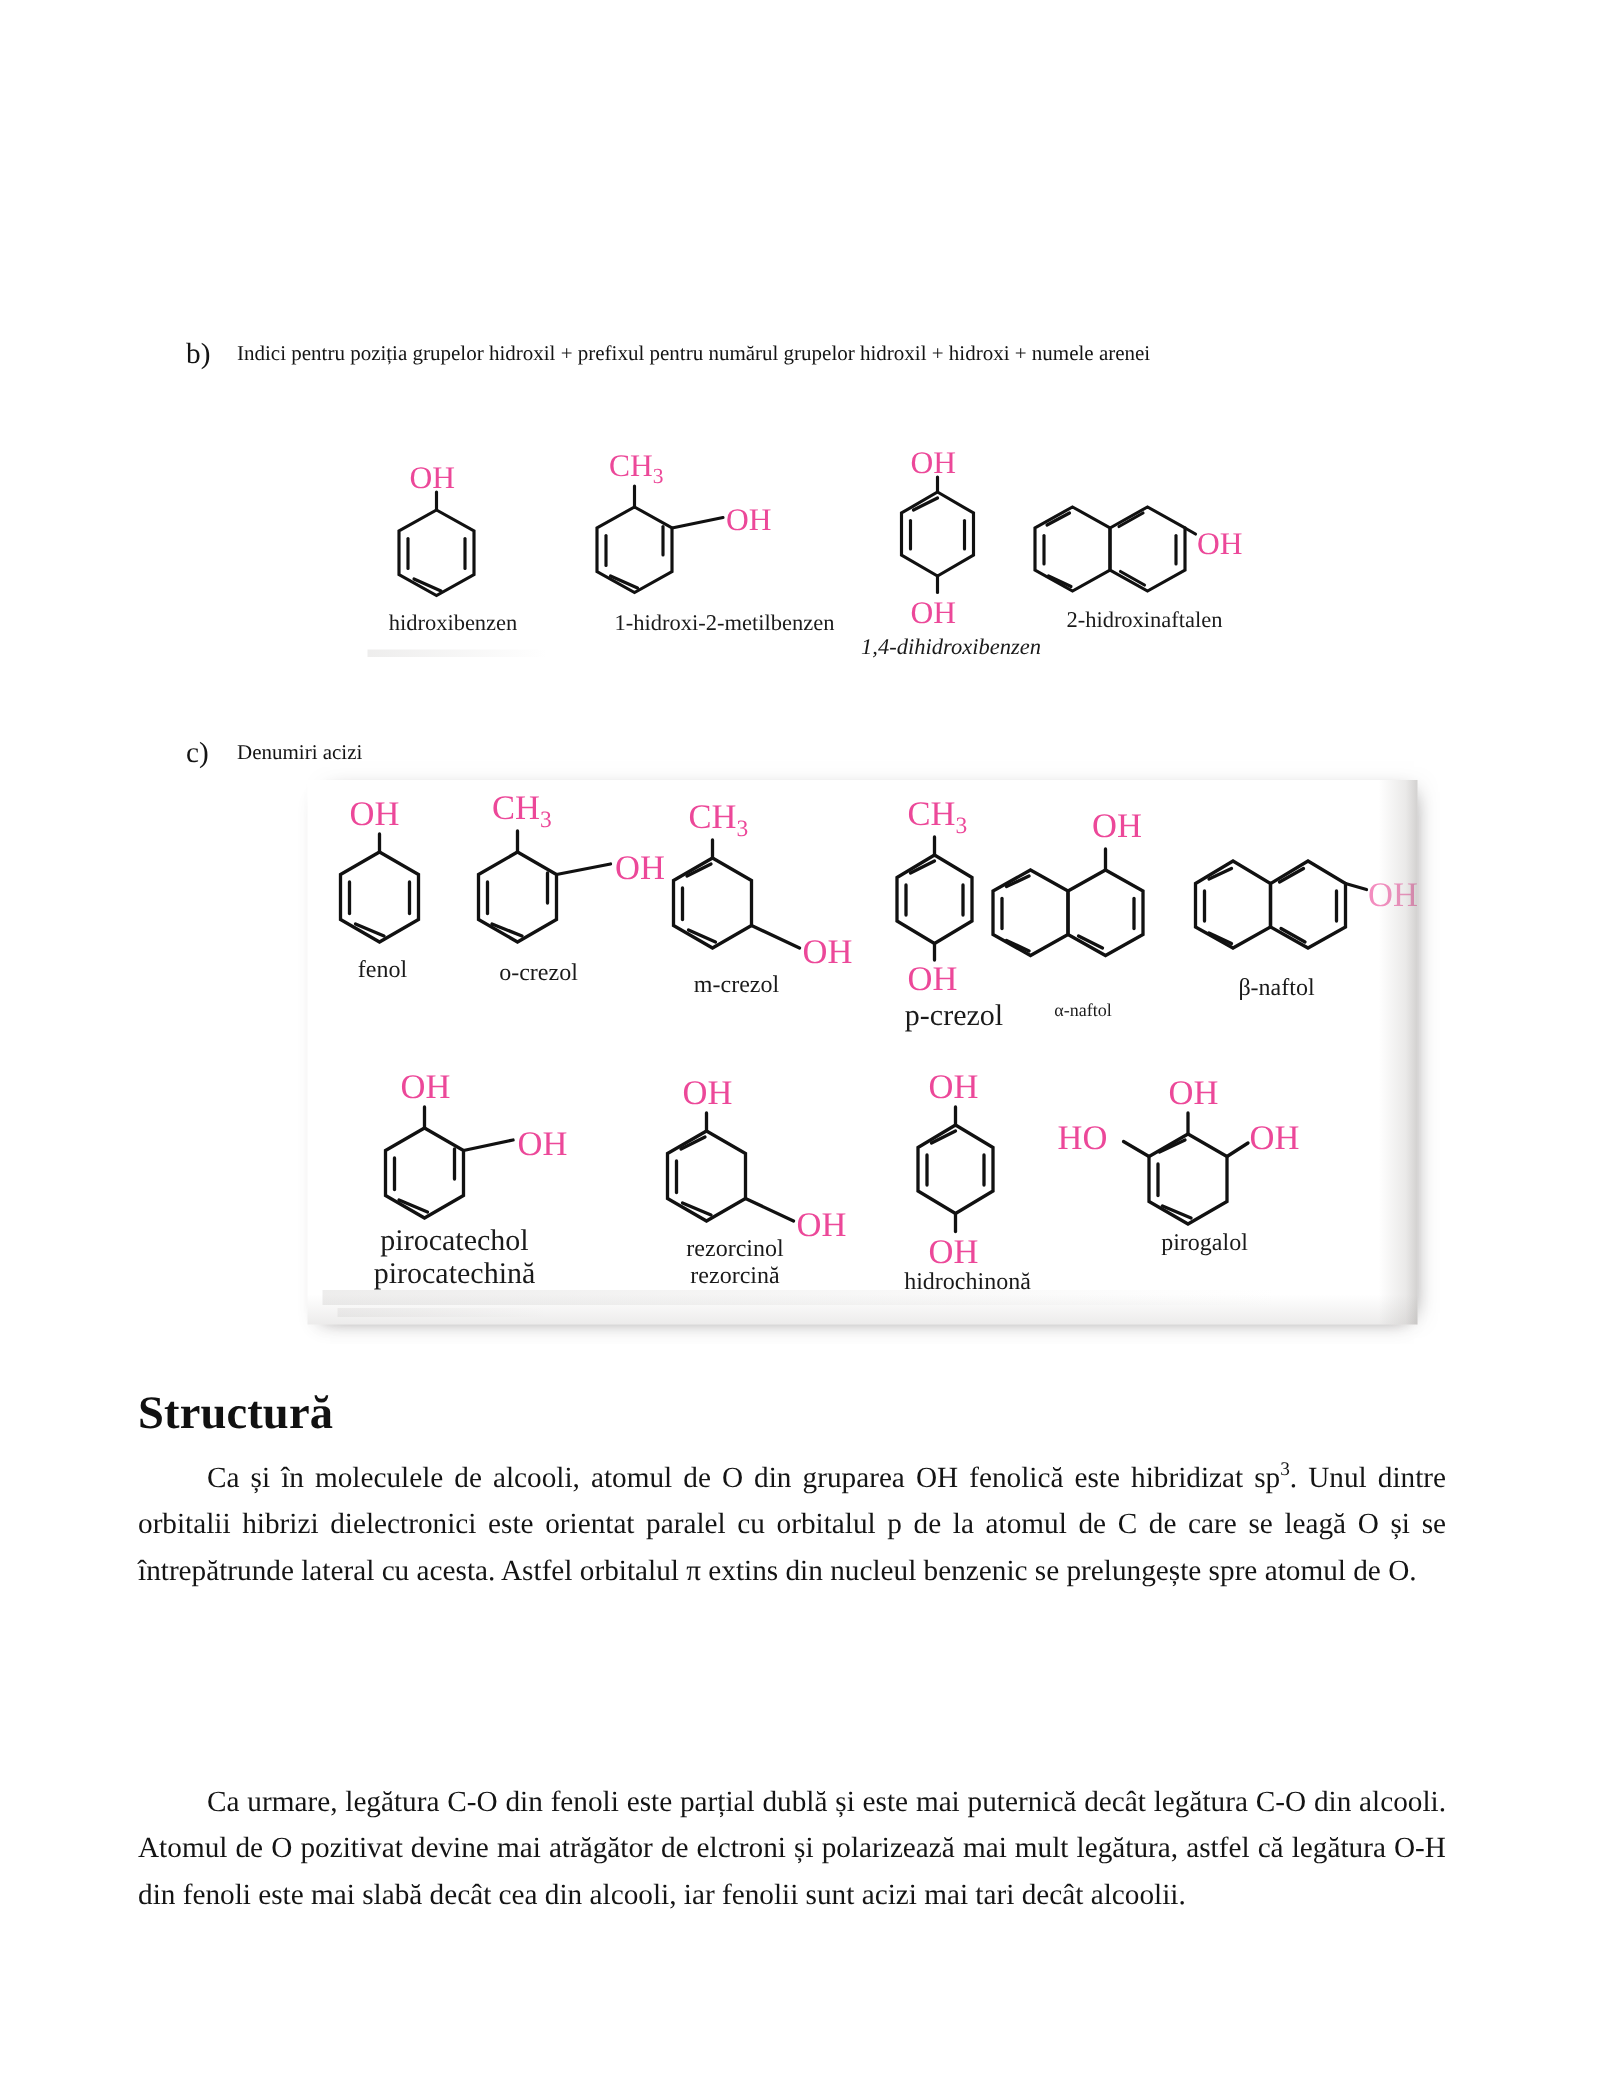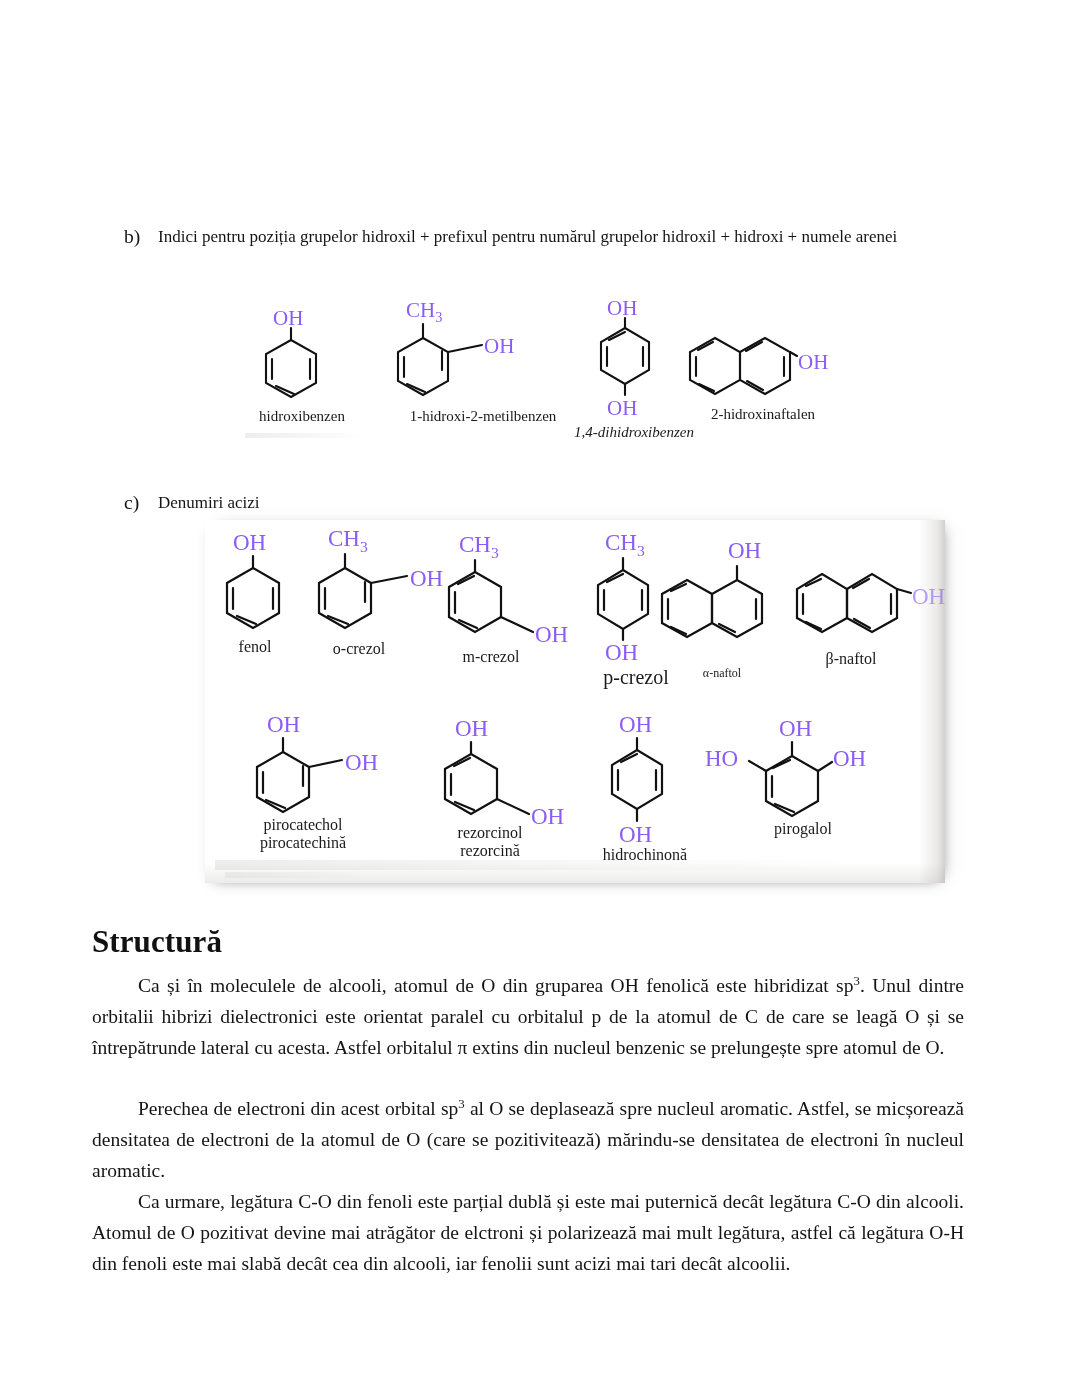--- a/index.html
+++ b/index.html
@@ -9,21 +9,21 @@
     font-family:"Liberation Serif","DejaVu Serif",serif;
     color:#141414;
   }
   .page{position:absolute;inset:0;background:#fff;}
 
   
   .listitem{position:absolute;display:flex;align-items:flex-start;}
   .listitem .marker{
     width:34px;flex:0 0 34px;font-size:19.5px;line-height:30px;
   }
-  .listitem .itemtext{font-size:17px;line-height:30px;}
+  .listitem .itemtext{font-size:14px;line-height:30px;}
 
   
   .scan{position:absolute;background:#fff;}
   .scan.shadowed{
     box-shadow: 6px 0 14px -8px rgba(90,85,85,.55), 0 6px 12px -8px rgba(90,85,85,.45);
   }
   .scan .fade-r{
     position:absolute;top:0;right:0;width:26px;height:100%;
     background:linear-gradient(to right, rgba(255,255,255,0) 0%, rgba(160,155,152,.22) 70%, rgba(120,115,112,.33) 100%);
     pointer-events:none;
@@ -35,21 +35,21 @@
   }
   .smudge{position:absolute;pointer-events:none;opacity:.30;
     background:linear-gradient(to right,rgba(150,146,143,.55),rgba(255,255,255,0));}
 
   
   .mol{position:absolute;}
   .mol svg{display:block;overflow:visible;}
   .atomlbl{
     position:absolute;white-space:nowrap;
     font-family:"Liberation Serif","DejaVu Serif",serif;
-    color:#8b5cf6;
+    color:#ec4899;
   }
   .caption{
     position:absolute;white-space:nowrap;text-align:center;
     font-family:"Liberation Serif","DejaVu Serif",serif;
     color:#1a1a1a;
   }
   .caption.two{line-height:1.12;}
 
   
   .h-struct{
@@ -255,21 +255,21 @@
       <svg width="140" height="112" viewBox="0 0 140 112">
         <g stroke="#111" stroke-width="2.2" fill="none" stroke-linecap="round">
           <line x1="38" y1="26" x2="38" y2="40"></line>
           <polygon points="38,40 64,55 64,85 38,100 12,85 12,55"></polygon>
           <line x1="18" y1="60" x2="18" y2="81"></line>
           <line x1="21" y1="88" x2="40" y2="96"></line>
           <line x1="58" y1="54" x2="58" y2="74"></line>
           <line x1="64" y1="55" x2="97" y2="48"></line>
         </g>
       </svg>
-      <div class="caption two" style="left:-22px;top:104px;width:160px;font-size:16px;">
+      <div class="caption two" style="left:-22px;top:104px;width:160px;font-size:20px;">
         <div>pirocatechol</div>
         <div>pirocatechină</div>
       </div>
     </div>
 
     <div class="mol" style="left:228px;top:196px;">
       <div class="atomlbl" style="left:22px;top:0px;font-size:23px;">OH</div>
       <div class="atomlbl" style="left:98px;top:88px;font-size:23px;">OH</div>
       <svg width="140" height="120" viewBox="0 0 140 120">
         <g stroke="#111" stroke-width="2.2" fill="none" stroke-linecap="round">
@@ -325,17 +325,16 @@
     <div class="smudge" style="left:20px;top:352px;width:140px;height:6px;opacity:.22;"></div>
 
     <div class="fade-r"></div>
     <div class="fade-b"></div>
   </div>
 
   <h1 class="h-struct" style="left:92px;top:903px;">Structură</h1>
 
   <p class="para" style="left:92px;top:950px;width:872px;"><span class="ind"></span>Ca și în moleculele de alcooli, atomul de O din gruparea OH fenolică este hibridizat sp<sup>3</sup>. Unul dintre orbitalii hibrizi dielectronici este orientat paralel cu orbitalul p de la atomul de C de care se leagă O și se întrepătrunde lateral cu acesta. Astfel orbitalul π extins din nucleul benzenic se prelungește spre atomul de O.</p>
 
-  <p class="para" style="left:92px;top:1073px;width:872px;"><span class="ind"></span>Perechea de electroni din acest orbital sp<sup>3</sup> al O se deplasează spre nucleul aromatic. Astfel, se micșorează densitatea de electroni de la atomul de O (care se pozitivitează) mărindu-se densitatea de electroni în nucleul aromatic.</p>
 
   <p class="para" style="left:92px;top:1166px;width:872px;"><span class="ind"></span>Ca urmare, legătura C-O din fenoli este parțial dublă și este mai puternică decât legătura C-O din alcooli. Atomul de O pozitivat devine mai atrăgător de elctroni și polarizează mai mult legătura, astfel că legătura O-H din fenoli este mai slabă decât cea din alcooli, iar fenolii sunt acizi mai tari decât alcoolii.</p>
 
 </div>
 
 </body></html>

